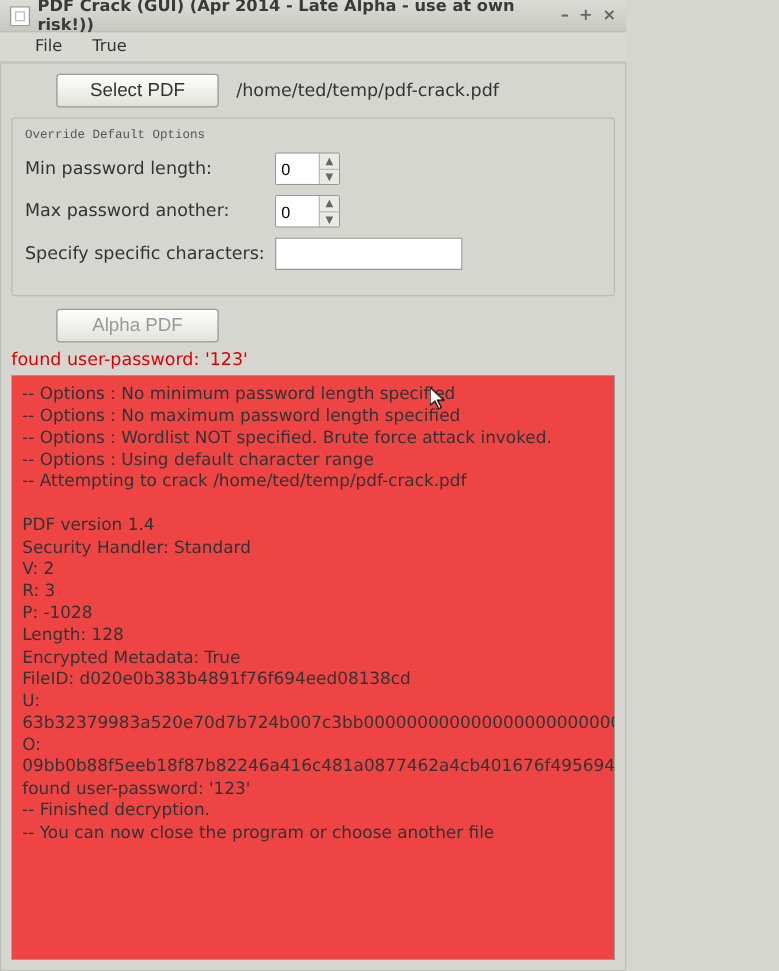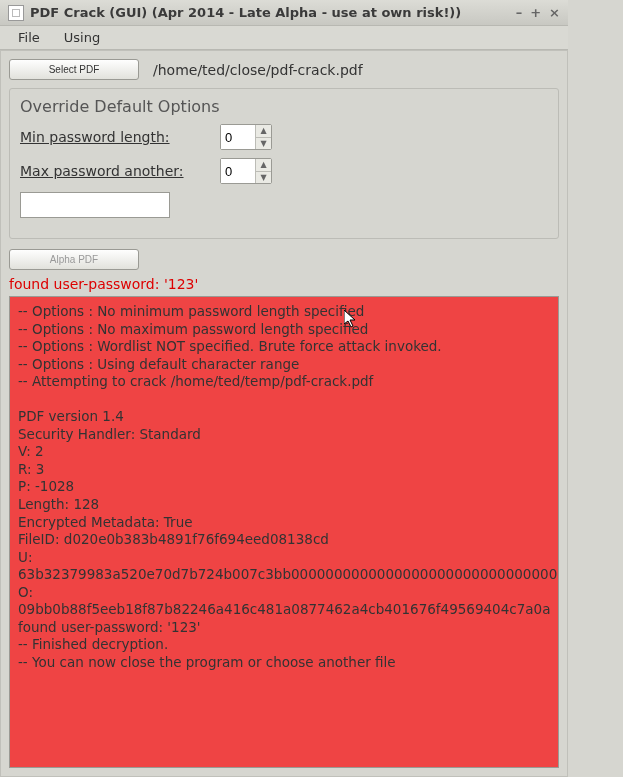--- a/index.html
+++ b/index.html
@@ -5,21 +5,21 @@
 * { box-sizing: border-box; margin: 0; padding: 0; }
 body {
   font-family: "DejaVu Sans", "Liberation Sans", sans-serif;
   font-size: 13px;
   background: #d6d6d0;
   color: #333;
   width: 623px;
   height: 777px;
   overflow: hidden;
 }
-.window { width: 568px; height: 777px; display: flex; flex-direction: column; }
+.window { width: 501px; height: 777px; display: flex; flex-direction: column; }
 .titlebar {
   height: 26px;
   background: linear-gradient(to bottom, #dcdcd6, #c8c8c2);
   display: flex;
   align-items: center;
   padding: 0 8px;
   border-bottom: 1px solid #b8b8b2;
 }
 .titlebar-icon {
   width: 16px; height: 16px;
@@ -36,59 +36,60 @@
   border: 1px solid #bbb;
 }
 .titlebar-title { font-weight: bold; color: #3a3a3a; flex: 1; font-size: 13px; }
 .titlebar-btns { display: flex; gap: 8px; }
 .titlebar-btn { color: #666; font-size: 13px; font-weight: bold; cursor: pointer; }
 .menubar {
   height: 24px;
   background: #d9d9d3;
   display: flex;
   align-items: center;
-  padding: 0 12px;
+  padding: 0 22px;
   gap: 12px;
   border-bottom: 1px solid #b8b8b2;
   font-size: 13px;
   color: #333;
 }
 .menubar-item { padding: 2px 6px; cursor: pointer; }
 .content {
   flex: 1;
   background: #d6d6d0;
   padding: 8px;
   display: flex;
   flex-direction: column;
   border: 1px solid #c0c0ba;
 }
 .row1 { display: flex; align-items: center; gap: 14px; margin-bottom: 8px; }
 .btn {
   background: linear-gradient(to bottom, #fefefe, #e2e2dc);
   border: 1px solid #9a9a94;
   border-radius: 3px;
   padding: 4px 7px;
-  font-size: 10px;
+  font-size: 15px;
   color: #333;
   cursor: pointer;
   min-width: 130px;
   text-align: center;
+  margin-left: 36px;
 }
 .btn.disabled { color: #999; cursor: default; }
 .filepath { font-size: 14px; color: #333; }
 .groupbox {
   background: #d6d6d0;
   border: 1px solid #bcbcb6;
   border-radius: 3px;
   padding: 8px 10px 12px 10px;
   margin-bottom: 10px;
 }
-.group-title { font-size: 16px; color: #555; margin-bottom: 8px; }
+.group-title { font-size: 10px; color: #555; margin-bottom: 8px; font-family: Liberation Mono, monospace; }
 .group-row { display: flex; align-items: center; margin-bottom: 8px; }
-.group-row .label { width: 200px; font-size: 14px; color: #333; text-decoration: underline; }
+.group-row .label { width: 200px; font-size: 14px; color: #333; }
 .spinbox {
   display: inline-flex;
   border: 1px solid #9a9a94;
   border-radius: 2px;
   background: #fff;
   height: 26px;
   width: 52px;
   align-items: stretch;
 }
 .spinbox input {
@@ -155,28 +156,28 @@
     <span class="titlebar-title">PDF Crack (GUI) (Apr 2014 - Late Alpha - use at own risk!))</span>
     <div class="titlebar-btns">
       <span class="titlebar-btn">–</span>
       <span class="titlebar-btn">+</span>
       <span class="titlebar-btn">×</span>
     </div>
   </div>
 
   <div class="menubar">
     <span class="menubar-item">File</span>
-    <span class="menubar-item">Using</span>
+    <span class="menubar-item">True</span>
   </div>
 
   <div class="content">
 
     <div class="row1">
       <button class="btn">Select PDF</button>
-      <span class="filepath">/home/ted/close/pdf-crack.pdf</span>
+      <span class="filepath">/home/ted/temp/pdf-crack.pdf</span>
     </div>
 
     <div class="groupbox">
       <div class="group-title">Override Default Options</div>
 
 
       <div class="group-row">
         <span class="label">Min password length:</span>
         <div class="spinbox">
           <input type="text" value="0" style="">
@@ -192,20 +193,21 @@
         <div class="spinbox">
           <input type="text" value="0" style="">
           <div class="arrows">
             <div class="arrow">▲</div>
             <div class="arrow">▼</div>
           </div>
         </div>
       </div>
 
       <div class="group-row">
+        <span class="label">Specify specific characters:</span>
         <input class="textfield" type="text" value="" style="">
       </div>
     </div>
 
     <div class="crack-row">
       <button class="btn disabled">Alpha PDF</button>
     </div>
 
     <div class="status-line">found user-password: '123'</div>
 

